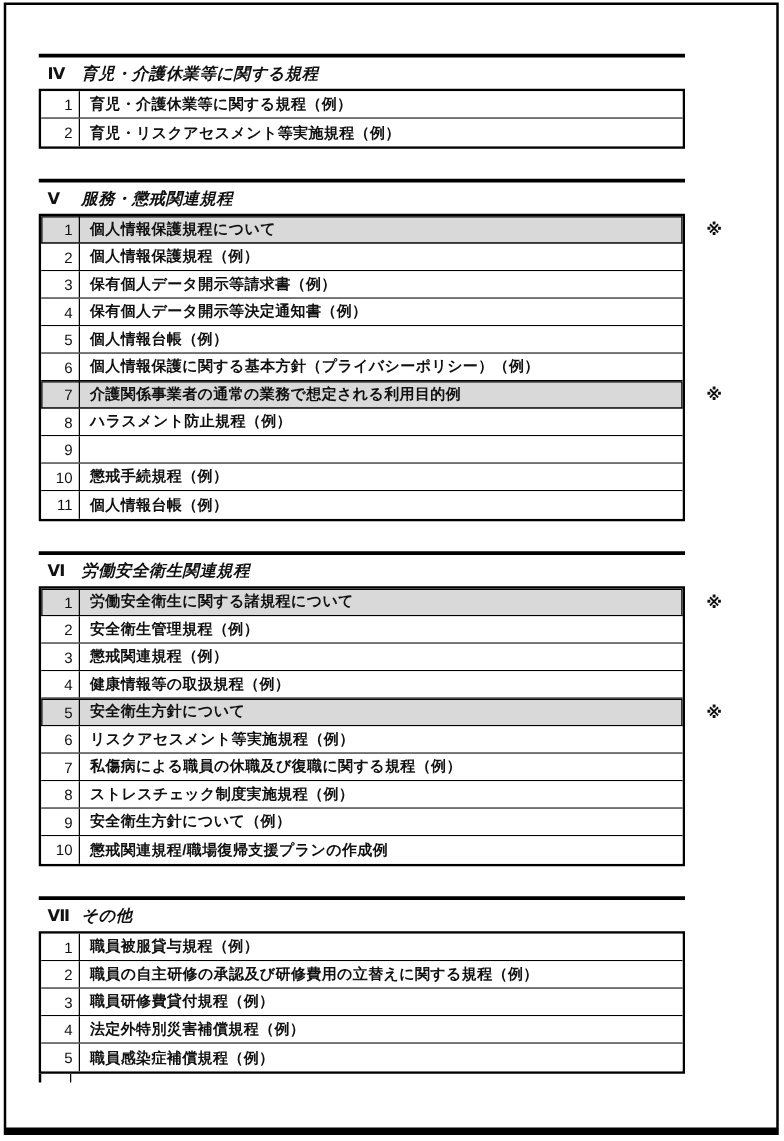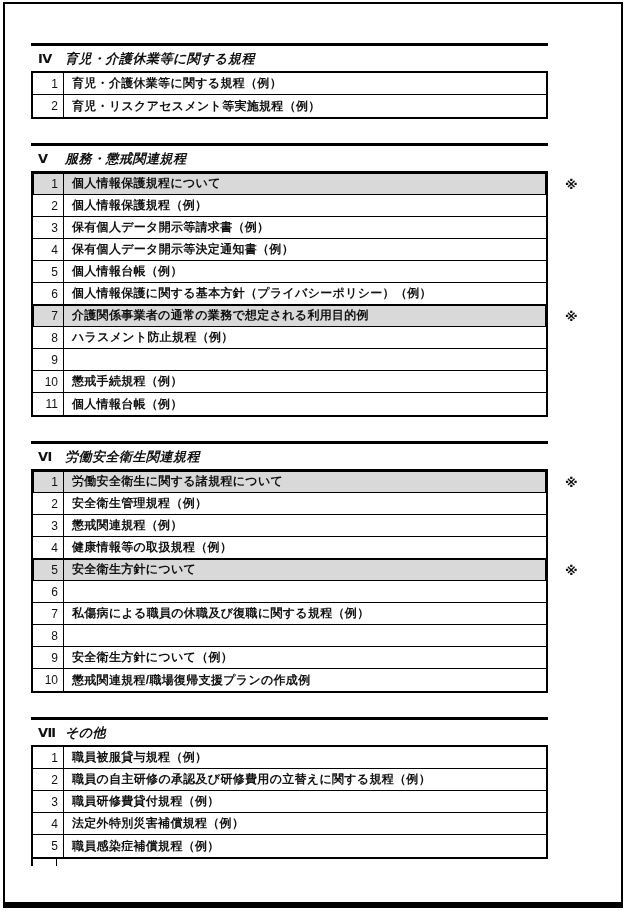--- a/index.html
+++ b/index.html
@@ -214,27 +214,29 @@
                 <div class="num">4</div>
                 <div class="text">健康情報等の取扱規程（例）</div>
               </div>
               <div class="row hl" style="background: rgb(217, 217, 217);">
                 <div class="num">5</div>
                 <div class="text">安全衛生方針について</div>
                 <span class="note">※</span>
               </div>
               <div class="row">
                 <div class="num">6</div>
+                <div class="text">リスクアセスメント等実施規程（例）</div>
               </div>
               <div class="row">
                 <div class="num">7</div>
                 <div class="text">私傷病による職員の休職及び復職に関する規程（例）</div>
               </div>
               <div class="row">
                 <div class="num">8</div>
+                <div class="text">ストレスチェック制度実施規程（例）</div>
               </div>
               <div class="row">
                 <div class="num">9</div>
                 <div class="text">安全衛生方針について（例）</div>
               </div>
               <div class="row">
                 <div class="num">10</div>
                 <div class="text">懲戒関連規程/職場復帰支援プランの作成例</div>
               </div>
             </div>

